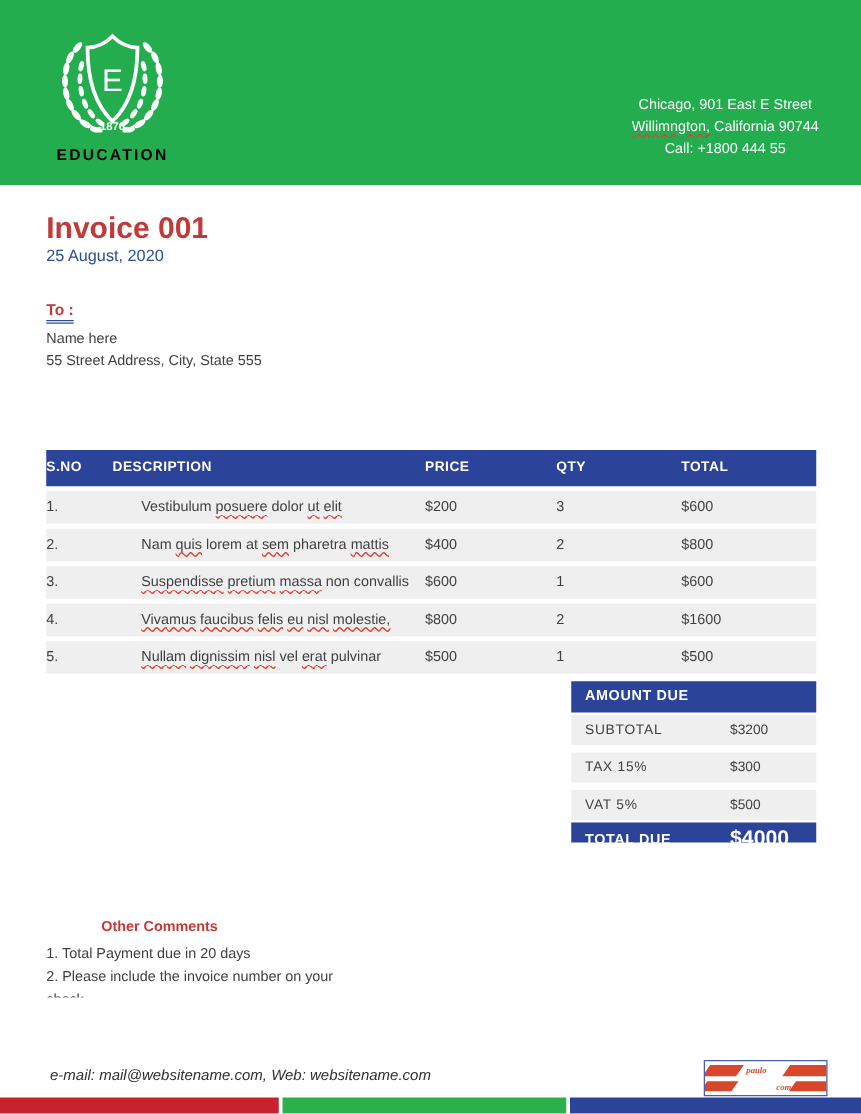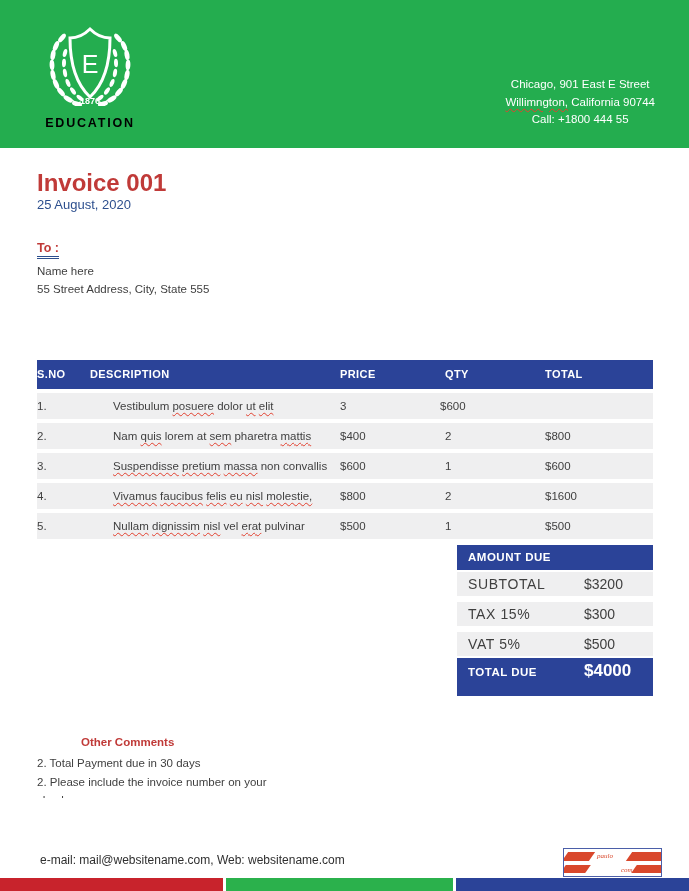--- a/index.html
+++ b/index.html
@@ -40,45 +40,45 @@
   .trow .c.desc{text-align:left;padding-left:23px;box-sizing:border-box;}
   .c.price{width:105px;}
   .c.qty{width:100px;}
   .c.total{width:108px;}
 
   
   .summary{position:absolute;left:457px;top:545px;width:196px;}
   .s-head{height:25px;line-height:25px;background:var(--blue);color:#fff;
           font-size:11.5px;font-weight:700;letter-spacing:.5px;padding-left:11px;}
   .srow{position:relative;height:24px;line-height:24px;background:var(--row-gray);
-        margin-top:6px;font-size:14px;color:var(--text-dark);}
+        margin-top:6px;font-size:11px;color:var(--text-dark);}
   .srow:first-child{margin-top:2px;}
   .slabel{padding-left:11px;letter-spacing:.6px;}
   .svalue{position:absolute;left:127px;top:0;}
-  .s-total{position:relative;height:38px;line-height:26px;background:var(--blue);
+  .s-total{position:relative;height:16px;line-height:26px;background:var(--blue);
            color:#fff;margin-top:2px;}
   .s-total-label{padding-left:11px;font-size:11.5px;font-weight:700;letter-spacing:.5px;}
   .s-total-val{position:absolute;left:127px;top:0;font-size:17px;font-weight:700;}
 
   
   .comments{position:absolute;left:37px;top:736px;width:360px;height:62px;overflow:hidden;}
   .c-title{font-size:11.5px;font-weight:700;color:var(--title-red);margin-bottom:6px;margin-left:44px;}
   .cline{font-size:11.5px;color:var(--text-dark);line-height:18.5px;}
 
   
-  .contact{position:absolute;left:40px;top:853px;font-size:12px;color:#2f2f2f;}
+  .contact{position:absolute;left:40px;top:853px;font-size:12px;color:#2f2f2f;font-style:italic;}
   .plogo{position:absolute;left:563px;top:848px;width:99px;height:29px;background:#fff;
          border:1px solid #4b5ea8;box-sizing:border-box;overflow:hidden;}
   .stripe{position:absolute;background:var(--logo-red);transform:skewX(-35deg);}
   .st-a{left:1px;top:3px;width:27px;height:9px;}
   .st-b{left:-1px;top:16px;width:25px;height:8px;}
   .st-c{right:-4px;top:3px;width:36px;height:9px;}
   .st-d{right:-4px;top:16px;width:31px;height:8px;}
   .ptext{position:absolute;color:var(--logo-red);font-size:7px;line-height:7px;
-         font-family:"Liberation Serif", serif;font-style:italic;}
+         font-family:"Liberation Serif", serif;font-style:italic;font-weight:bold;}
   .pt-1{left:33px;top:4px;}
   .pt-2{left:38px;top:27px;}
   .pt-3{left:57px;top:18px;}
 
   .bars{position:absolute;left:0;bottom:0;width:689px;height:13px;}
   .bar{position:absolute;top:0;height:13px;}
   .bar-red{left:0;width:223px;background:var(--bar-red);}
   .bar-green{left:226px;width:227px;background:var(--bar-green);}
   .bar-blue{left:456px;width:233px;background:var(--bar-blue);}
 </style>
@@ -137,20 +137,21 @@
       <div class="c sno">S.NO</div>
       <div class="c desc">DESCRIPTION</div>
       <div class="c price">PRICE</div>
       <div class="c qty">QTY</div>
       <div class="c total">TOTAL</div>
     </div>
     <div id="tbody">
         <div class="trow">
           <div class="c sno">1.</div>
           <div class="c desc">Vestibulum <span class="sp">posuere</span> dolor <span class="sp">ut</span> <span class="sp">elit</span></div>
+          <div class="c price">$200</div>
           <div class="c qty">3</div>
           <div class="c total">$600</div>
         </div>
         <div class="trow">
           <div class="c sno">2.</div>
           <div class="c desc">Nam <span class="sp">quis</span> lorem at <span class="sp">sem</span> pharetra <span class="sp">mattis</span></div>
           <div class="c price">$400</div>
           <div class="c qty">2</div>
           <div class="c total">$800</div>
         </div>
@@ -187,21 +188,21 @@
       </div>
     <div class="s-total">
       <span class="s-total-label">TOTAL DUE</span>
       <span class="s-total-val">$4000</span>
     </div>
   </div>
 
   <div class="comments">
     <div class="c-title">Other Comments</div>
     <div id="clines">
-        <div class="cline">2. Total Payment due in 30 days</div>
+        <div class="cline">1. Total Payment due in 20 days</div>
         <div class="cline">2. Please include the invoice number on your</div>
         <div class="cline">check</div>
       </div>
   </div>
 
   <div class="contact">e-mail: mail@websitename.com, Web: websitename.com</div>
 
   <div class="plogo">
     <div class="stripe st-a"></div>
     <div class="stripe st-b"></div>

